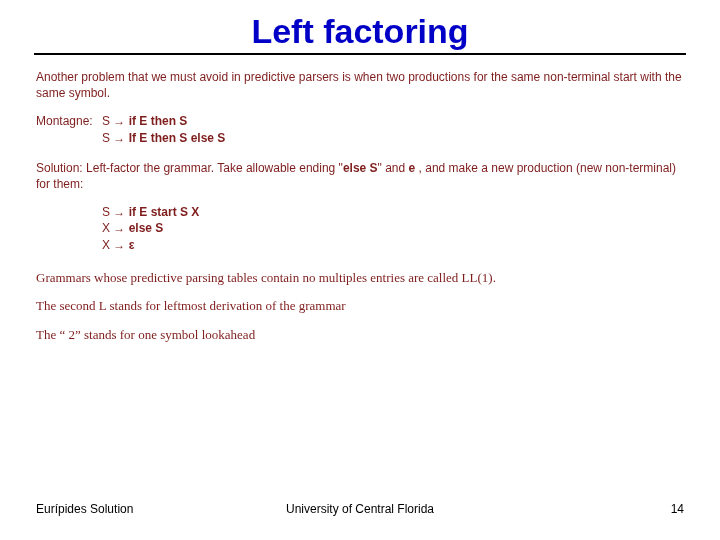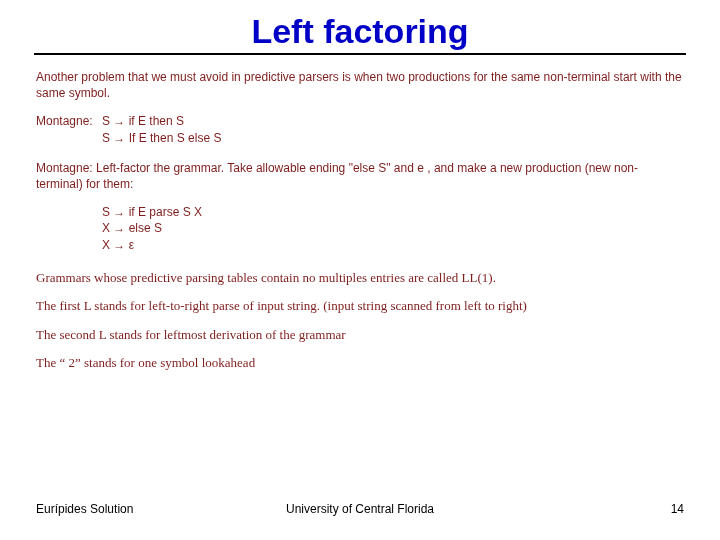--- a/index.html
+++ b/index.html
@@ -44,21 +44,21 @@
   .ex-label {
     min-width: 60px;
   }
   .ex-prods {
     margin-left: 6px;
   }
   .prods2 {
     margin-left: 66px;
     margin-bottom: 16px;
   }
-  .bold { font-weight: normal; }
+  .bold { font-weight: bold; }
   .serif-block {
     font-family: "Times New Roman", Times, serif;
     font-size: 13px;
   }
   .serif-block .para { margin-bottom: 11px; }
   .footer {
     position: absolute;
     bottom: 24px;
     left: 36px;
     right: 36px;
@@ -93,38 +93,37 @@
         <div>
           <span>S → </span><span class="bold">if E then S</span>
         </div>
         <div>
           <span>S → </span><span class="bold">If E then S else S</span>
         </div>
       </div>
     </div>
 
     <div class="para">
-      <span>Montagne: Left-factor the grammar. Take allowable ending "</span><span class="bold">else S</span><span>" and </span><span class="bold">e</span><span> , and make a new production (new non-terminal) for them:</span>
+      <span>Solution: Left-factor the grammar. Take allowable ending "</span><span class="bold">else S</span><span>" and </span><span class="bold">e</span><span> , and make a new production (new non-terminal) for them:</span>
     </div>
 
     <div class="prods2">
       <div>
-        <span>S → </span><span class="bold">if E parse S X</span>
+        <span>S → </span><span class="bold">if E start S X</span>
       </div>
       <div>
         <span>X → </span><span class="bold">else S</span>
       </div>
       <div>
         <span>X → </span><span class="bold">ε</span>
       </div>
     </div>
 
     <div class="serif-block">
       <div class="para">Grammars whose predictive parsing tables contain no multiples entries are called LL(1).</div>
-      <div class="para">The first L stands for left-to-right parse of input string. (input string scanned from left to right)</div>
       <div class="para">The second L stands for leftmost derivation of the grammar</div>
       <div class="para">The “ 2” stands for one symbol lookahead</div>
     </div>
 
   </div>
 
   <div class="footer">
     <span>Eurípides Solution</span>
     <span class="center">University of Central Florida</span>
     <span class="right">14</span>

